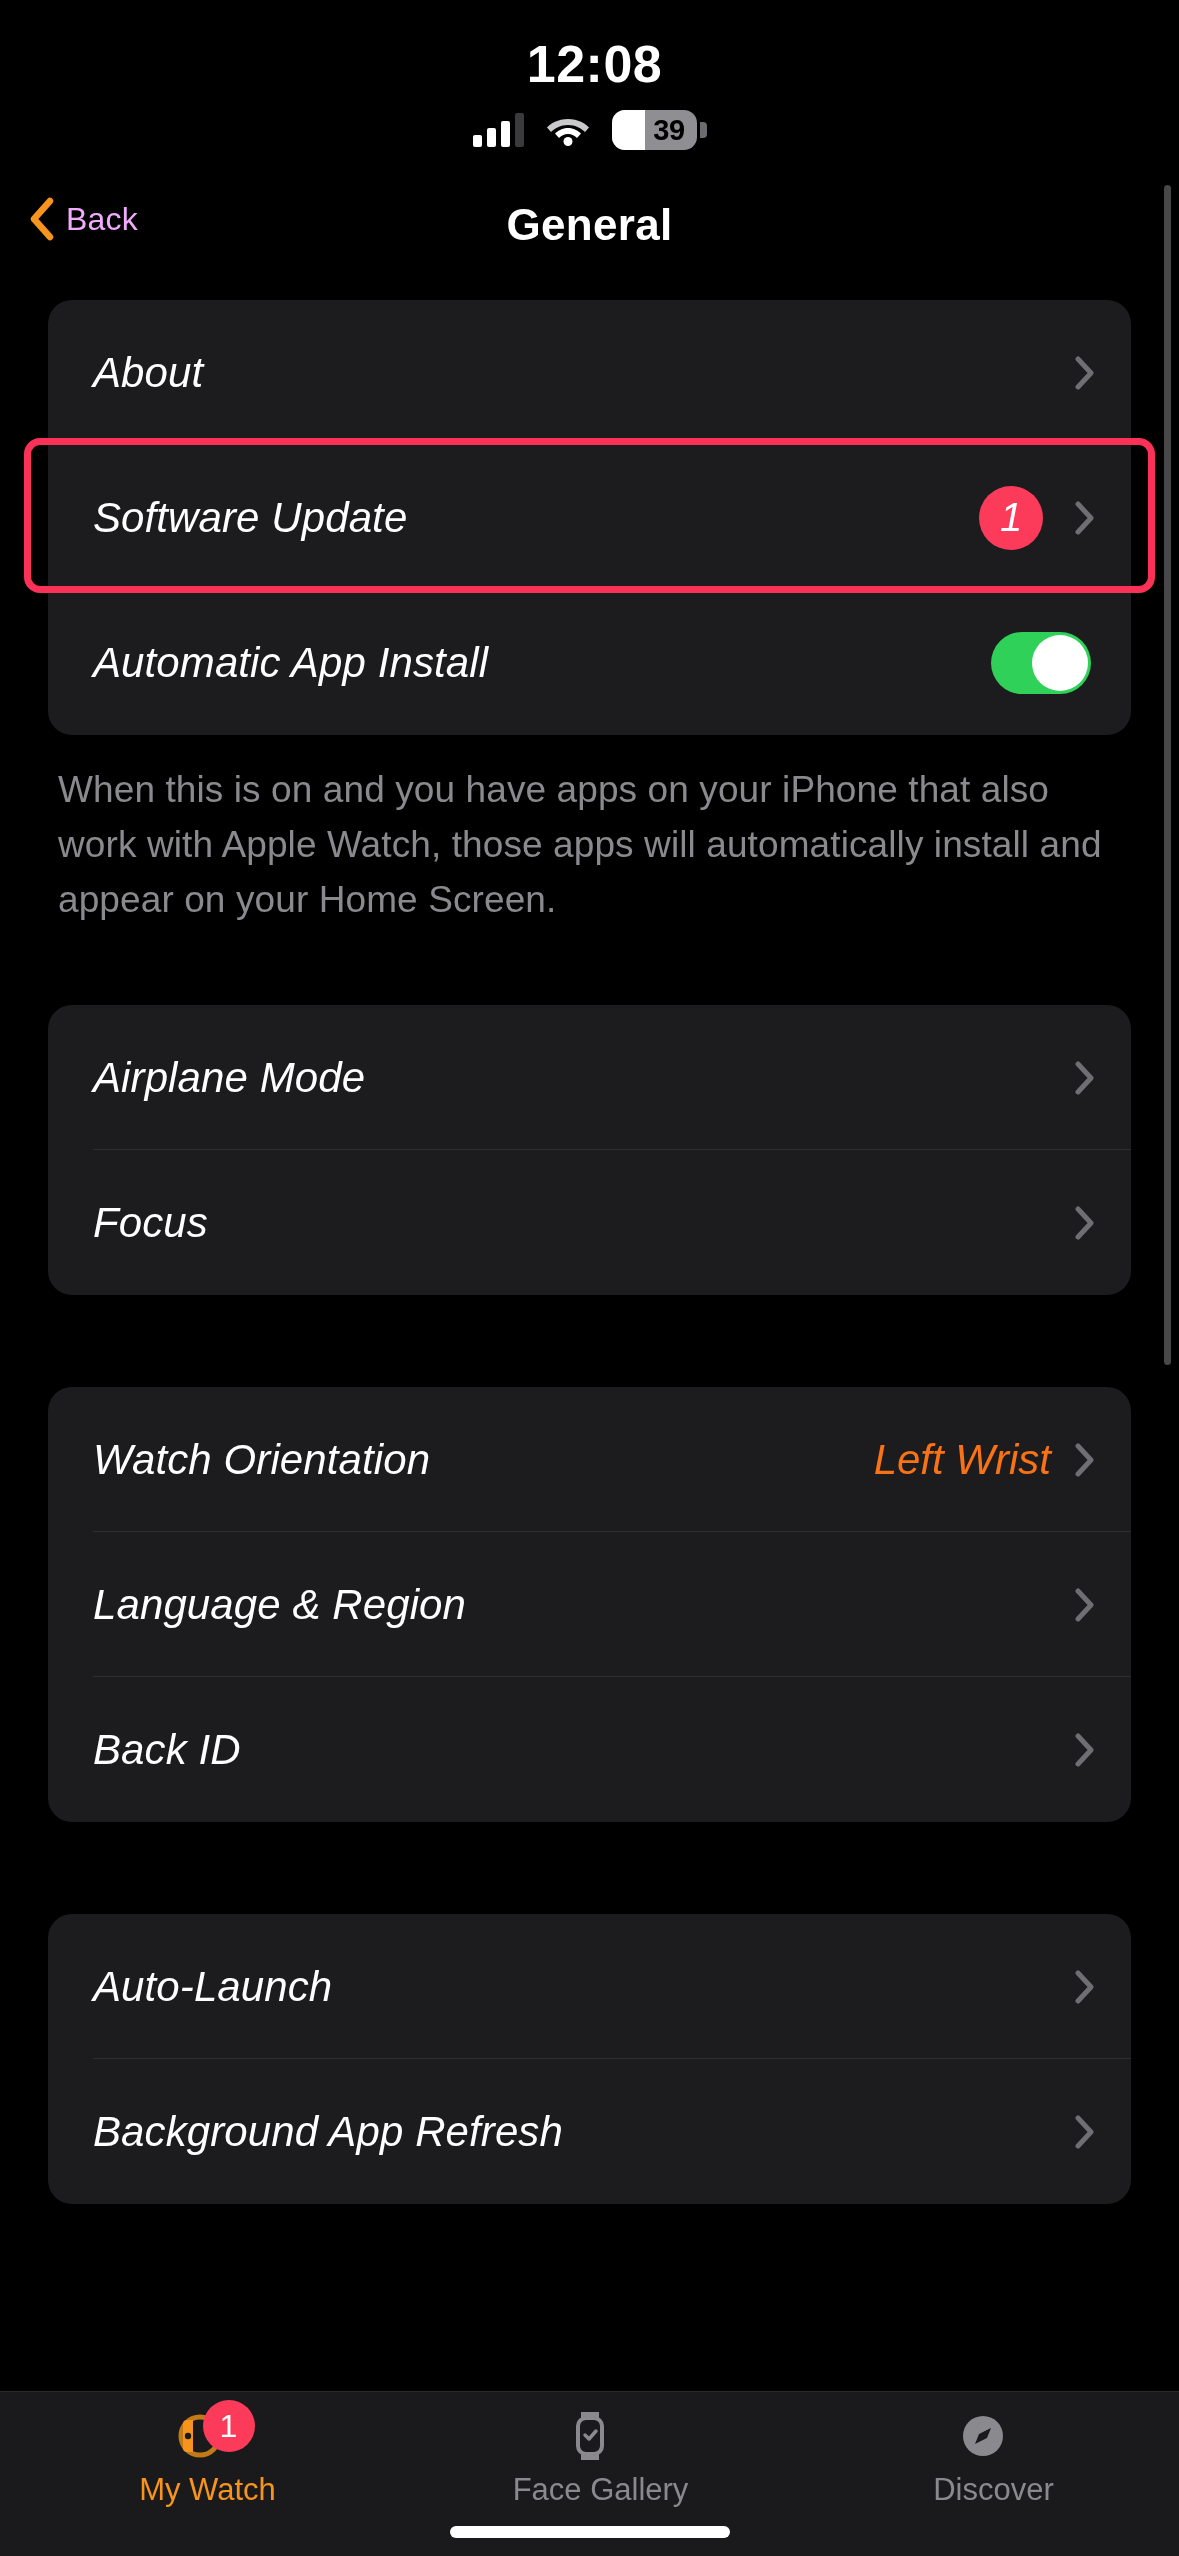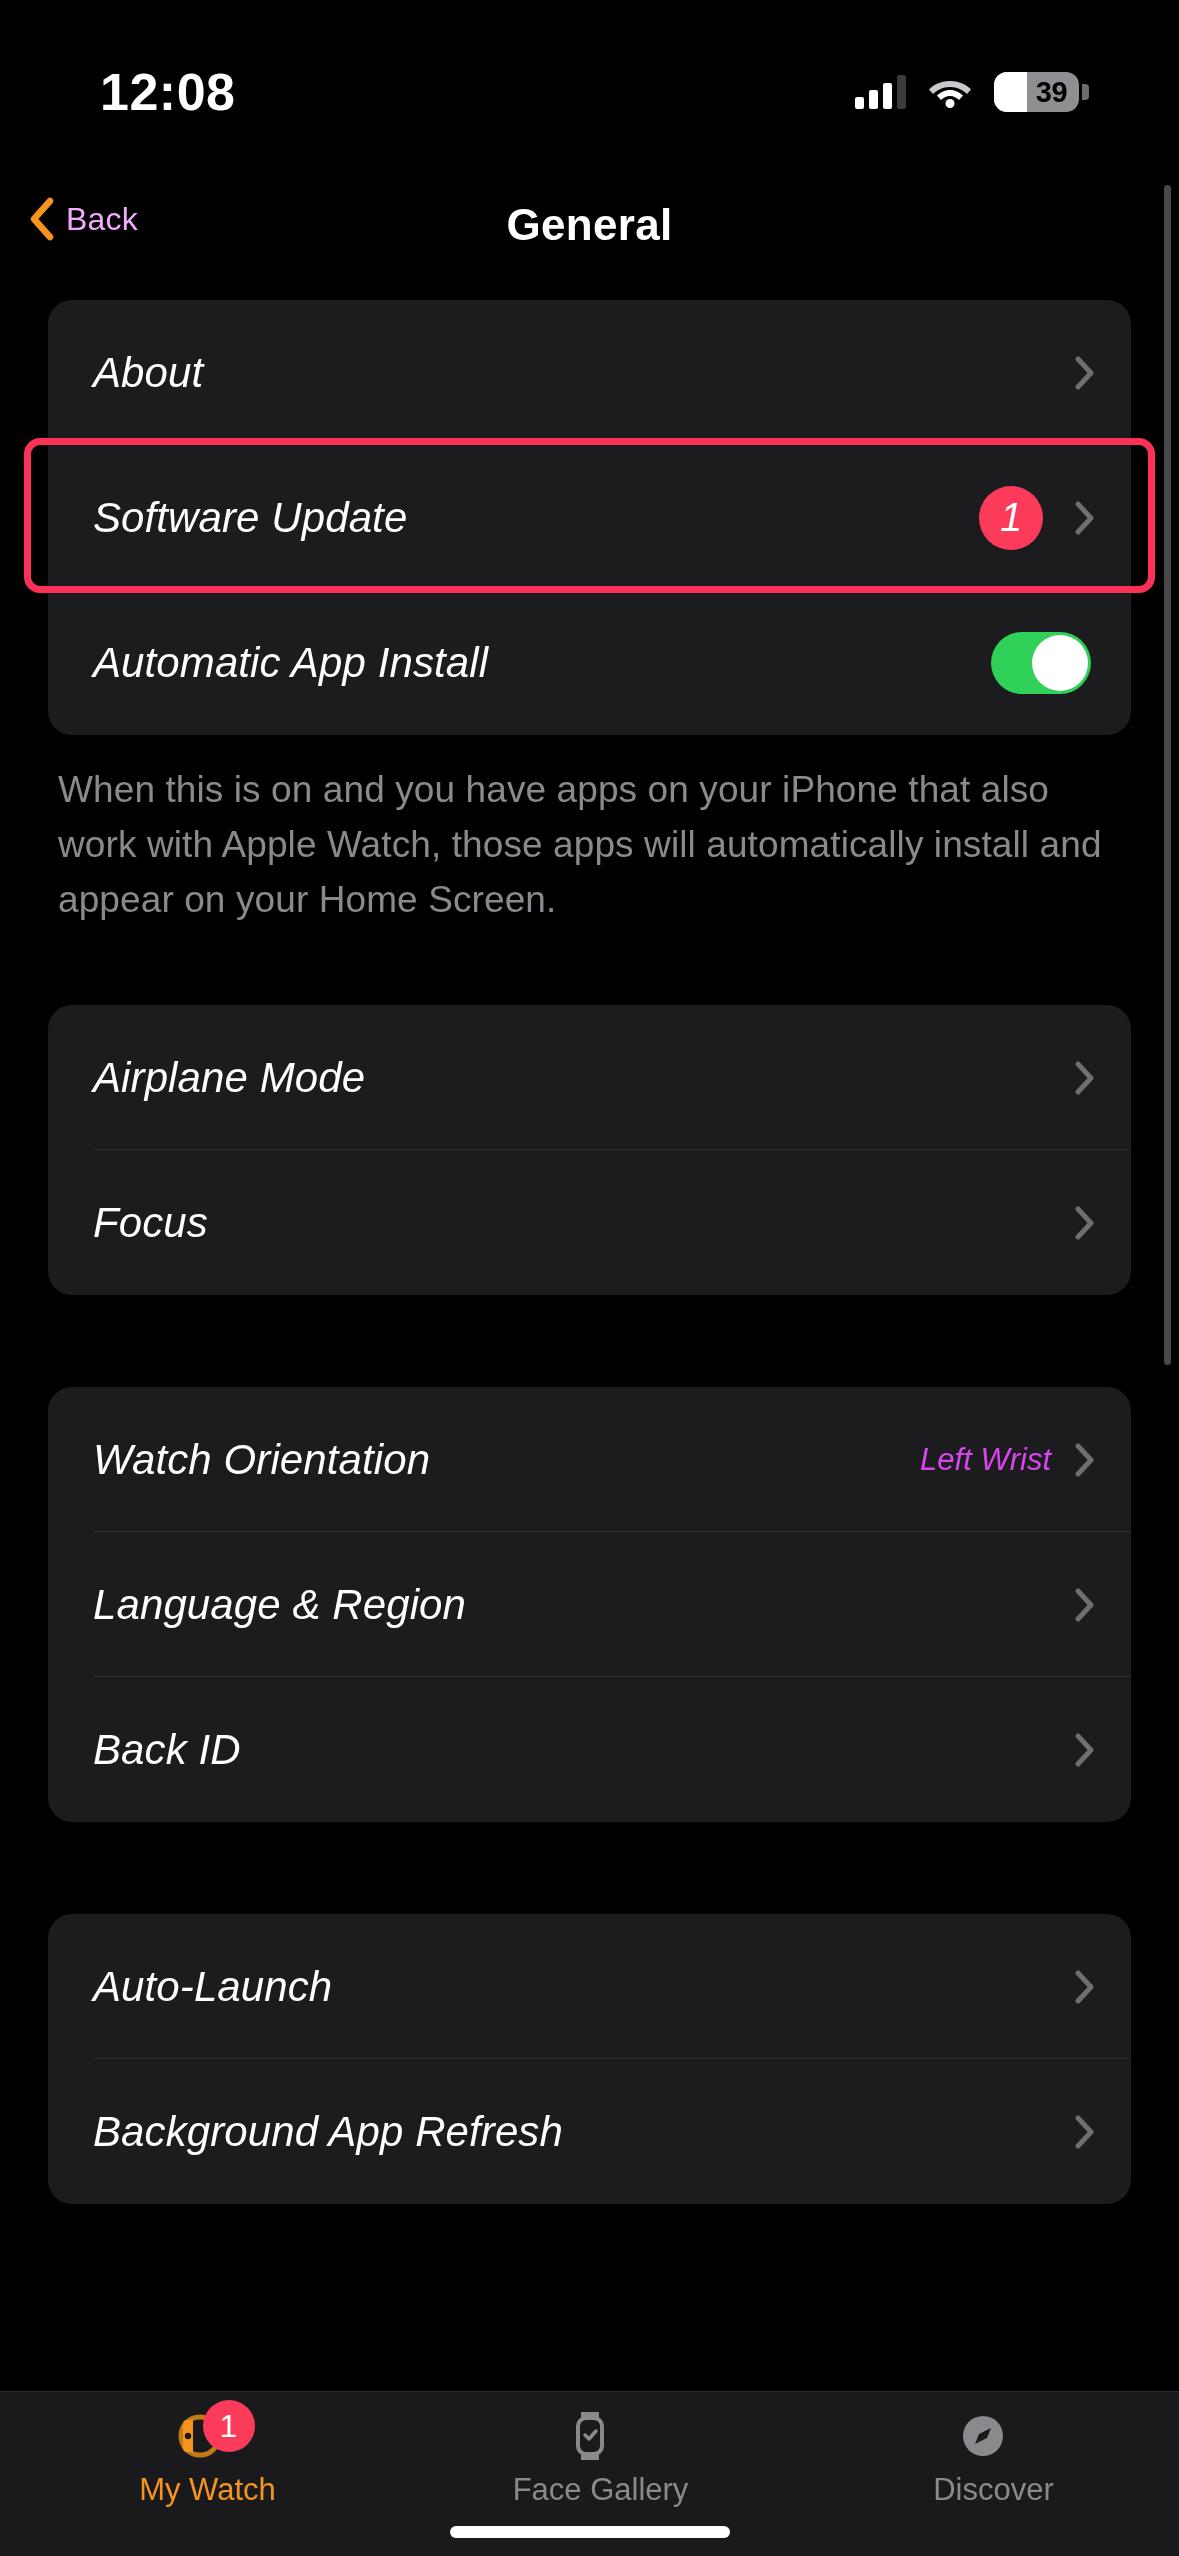--- a/index.html
+++ b/index.html
@@ -8,21 +8,21 @@
     background:#000;
     font-family:"Liberation Sans", sans-serif;
     overflow:hidden;
   }
   .phone { position:relative; width:1179px; height:2556px; background:#000; }
 
   
   .statusbar {
     position:absolute; top:0; left:0; width:100%; height:150px;
     display:flex; align-items:center; justify-content:space-between;
-    padding:0 90px; padding-top:34px;
+    padding:0 90px; padding-top:34px;flex-direction:column;
   }
   .sb-time {
     color:#fff; font-size:52px; font-weight:bold;
     letter-spacing:0.5px; margin-left:10px;
   }
   .sb-right { display:flex; align-items:center; gap:22px; }
 
   .signal { display:flex; align-items:flex-end; gap:5px; height:34px; }
   .signal i { display:block; width:9px; background:#fff; border-radius:2px; }
   .signal i:nth-child(1){ height:12px; }
@@ -77,21 +77,21 @@
   .card {
     margin:0 48px; background:#1C1C1E; border-radius:24px;
     overflow:hidden;
     font-style:italic;
   }
   .row {
     position:relative; display:flex; align-items:center;
     height:145px; padding:0 36px 0 45px;
   }
   .row .label { color:#fff; font-size:42px; letter-spacing:0.1px; flex:1; }
-  .row .value { color:#d946ef; font-size:31px; margin-right:18px; }
+  .row .value { color:#f97316; font-size:42px; margin-right:18px; }
   .sep {
     position:absolute; left:45px; right:0; bottom:0;
     height:1.5px; background:#2F2F31;
   }
   .chev-r {
     width:20px; height:34px; flex:none; margin-left:6px;
   }
   .chev-r svg { display:block; }
 
   .badge {

